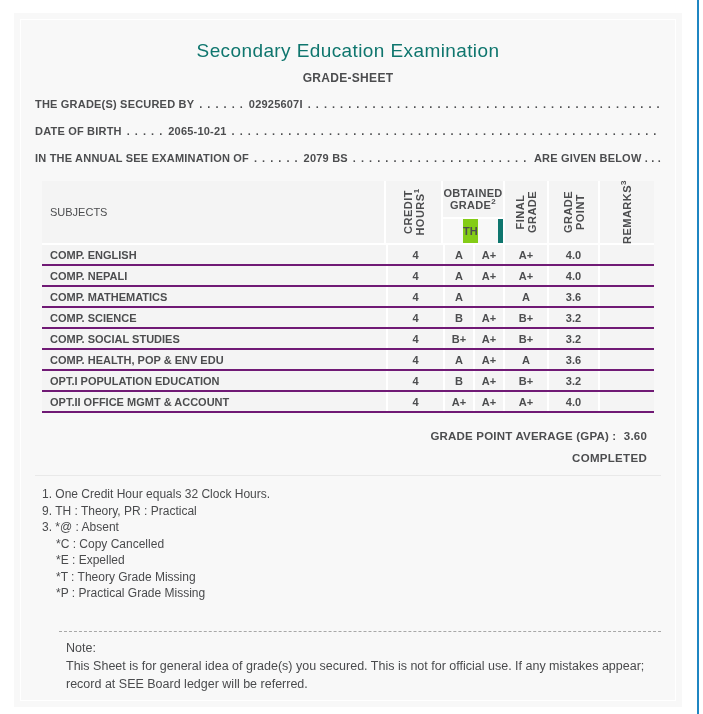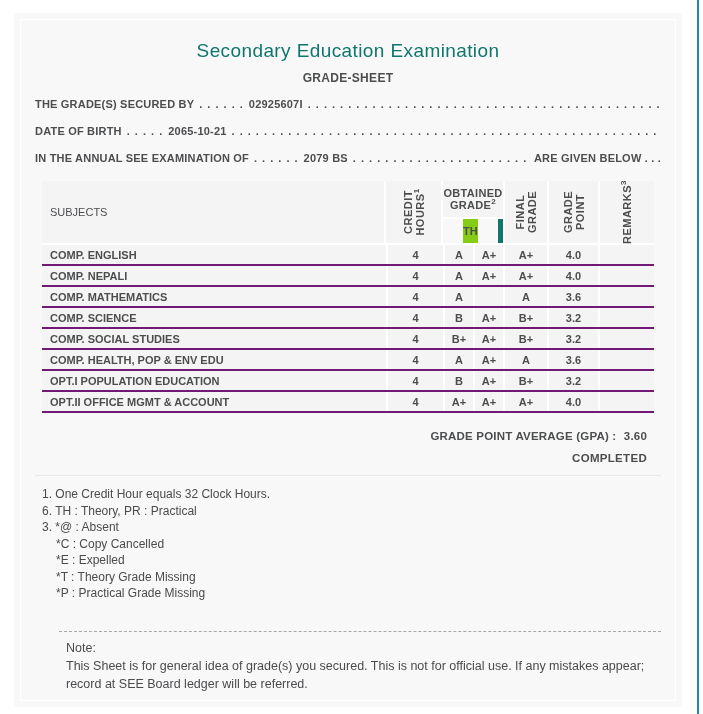--- a/index.html
+++ b/index.html
@@ -244,21 +244,21 @@
     </div>
 
     <div class="gpa-line">
       <span>GRADE POINT AVERAGE (GPA) :</span>
       <span class="v">3.60</span>
     </div>
     <div class="completed">COMPLETED</div>
 
     <div class="footnotes">
       <div>1. One Credit Hour equals 32 Clock Hours.</div>
-      <div>6. TH : Theory, PR : Practical</div>
+      <div>9. TH : Theory, PR : Practical</div>
       <div>3. *@ : Absent</div>
       <div class="sub-item">*C : Copy Cancelled</div>
       <div class="sub-item">*E : Expelled</div>
       <div class="sub-item">*T : Theory Grade Missing</div>
       <div class="sub-item">*P : Practical Grade Missing</div>
     </div>
 
     <div class="note">
       <div>Note:</div>
       <div class="body">This Sheet is for general idea of grade(s) you secured. This is not for official use. If any mistakes appear; record at SEE Board ledger will be referred.</div>

